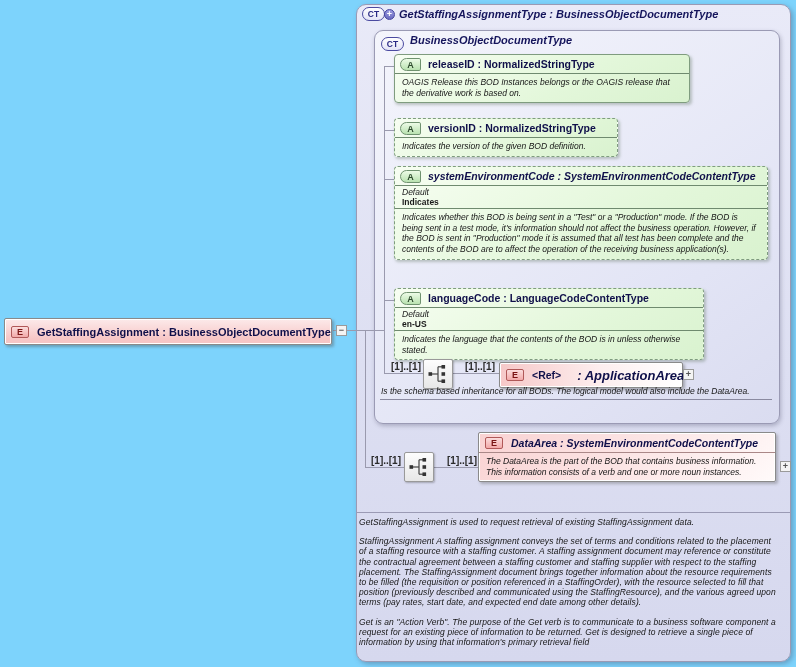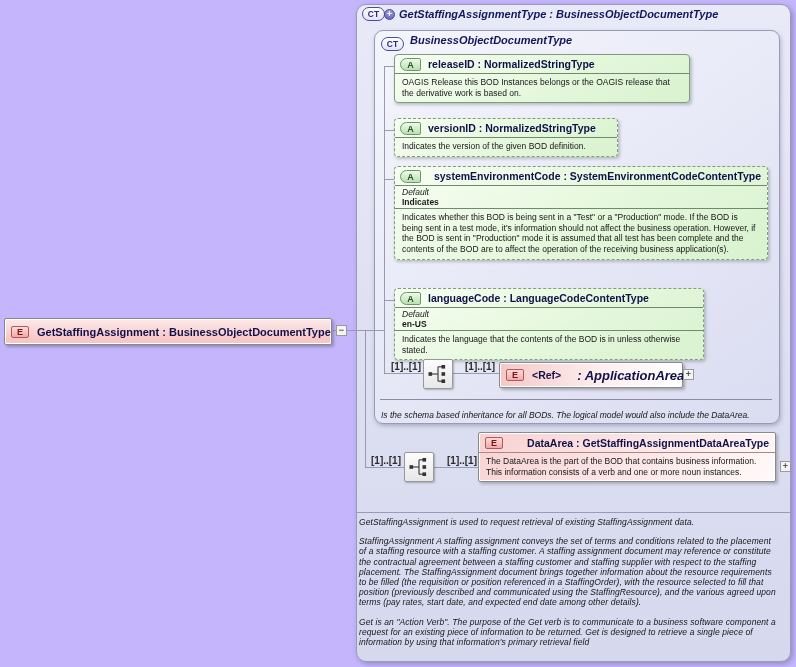--- a/index.html
+++ b/index.html
@@ -1,19 +1,19 @@
 <!DOCTYPE html>
 <html><head>
 <meta charset="utf-8">
 <style>
   * { margin:0; padding:0; box-sizing:border-box; }
   html,body { background:#ffffff; }
   .canvas {
     position:relative; width:796px; height:667px; overflow:hidden;
-    background:#c4b5fd; font-family:"Liberation Sans", sans-serif;
+    background:#7dd3fc; font-family:"Liberation Sans", sans-serif;
   }
   .abs { position:absolute; }
   
   .outer-box {
     left:356px; top:4px; width:435px; height:658px;
     background:linear-gradient(180deg,#e9eaf8 0%, #dddff2 55%, #d6d8ee 100%);
     border:1px solid #9a9ab4; border-radius:10px;
     box-shadow:2px 2px 5px rgba(60,60,90,.35);
   }
   .inner-box {
@@ -58,25 +58,25 @@
     background:linear-gradient(150deg,#f7fef2 0%, #e3f7da 60%, #d9f2cf 100%);
     border:1px solid #7f9c7f; border-radius:4px;
     box-shadow:1.5px 2px 3px rgba(90,110,90,.35);
   }
   .attr-box.dashed { border-style:dashed; }
   .attr-head {
     display:flex; gap:7px; align-items:flex-start; padding:3px 6px 2px 5px;
     border-bottom:1px solid #6f8a6f;
   }
   .attr-name { font-size:10.5px; font-weight:bold; color:#10104a; line-height:1.25; }
-  .centered { text-align:right; flex:1; }
+  .centered { text-align:left; flex:1;font-style:italic; }
   .default-row { display:flex; padding:1px 6px 1px 7px; border-bottom:1px solid #6f8a6f; font-size:8.5px; color:#1a1a1a;flex-direction:column; }
   .default-lbl { font-style:italic; width:44px; flex:0 0 auto; }
   .default-val { font-weight:bold; }
-  .doc { font-size:8.5px; color:#151515; line-height:1.25; padding:3px 7px 4px 7px; }
+  .doc { font-size:8.5px; font-style:italic; color:#151515; line-height:1.25; padding:3px 7px 4px 7px; }
   
   .elem-box {
     display:flex; align-items:center; gap:8px; padding:0 6px;
     background:linear-gradient(180deg,#fceaea 0%, #f7c6c6 80%);
     border:1px solid #8a8a8a; border-radius:2px;
     box-shadow:inset 0 0 0 1px #ffffff, 2px 2px 3px rgba(80,80,80,.4);
   }
   .elem-label { font-size:11px; font-weight:bold; color:#10104a; white-space:nowrap; }
   .ref-box {
     left:499px; top:362px; width:184px; height:26px;
@@ -193,40 +193,40 @@
   </div>
   <div class="abs card" style="left:465px; top:361px;">[1]..[1]</div>
   <div class="abs elem-box ref-box">
     <span class="e-icon">E</span>
     <span class="elem-label" style="font-size:10.5px;">&lt;Ref&gt;</span>
     <span class="elem-label" style="font-size:13px; margin-left:8px;font-style:italic;">: ApplicationArea</span>
   </div>
   <div class="abs expand-btn" style="left:683px; top:369px;">+</div>
 
   <div class="abs" style="left:380px; top:399px; width:392px; border-top:1px solid #8a8aa0;"></div>
-  <div class="abs divider-doc" style="left:381px; top:410px; width:390px;">Is the schema based inheritance for all BODs. The logical model would also include the DataArea.</div>
+  <div class="abs divider-doc" style="left:381px; top:386px; width:390px;">Is the schema based inheritance for all BODs. The logical model would also include the DataArea.</div>
 
   <div class="abs card" style="left:371px; top:455px;">[1]..[1]</div>
   <div class="abs seq-icon" style="left:404px; top:452px;">
     <svg width="24" height="24" viewBox="0 0 24 24">
       <rect x="2.5" y="10.2" width="3.6" height="3.6" fill="#333"></rect>
       <line x1="6" y1="12" x2="12" y2="12" stroke="#444" stroke-width="1.2"></line>
       <line x1="12" y1="4.8" x2="12" y2="19.2" stroke="#444" stroke-width="1.2"></line>
       <line x1="12" y1="4.8" x2="16" y2="4.8" stroke="#444" stroke-width="1.2"></line>
       <line x1="12" y1="19.2" x2="16" y2="19.2" stroke="#444" stroke-width="1.2"></line>
       <rect x="15.5" y="3" width="3.6" height="3.6" fill="#333"></rect>
       <rect x="15.5" y="10.2" width="3.6" height="3.6" fill="#333"></rect>
       <rect x="15.5" y="17.4" width="3.6" height="3.6" fill="#333"></rect>
     </svg>
   </div>
   <div class="abs card" style="left:447px; top:455px;">[1]..[1]</div>
   <div class="abs da-box">
     <div class="da-head">
       <span class="e-icon">E</span>
-      <span class="attr-name centered" style="color:#10104a;">DataArea : GetStaffingAssignmentDataAreaType</span>
+      <span class="attr-name centered" style="color:#10104a;">DataArea : SystemEnvironmentCodeContentType</span>
     </div>
     <div class="doc">The DataArea is the part of the BOD that contains business information. This information consists of a verb and one or more noun instances.</div>
   </div>
   <div class="abs expand-btn" style="left:780px; top:461px;">+</div>
 
   <div class="abs" style="left:357px; top:512px; width:433px; border-top:1px solid #9a9ab4;"></div>
   <div class="abs outer-doc" style="left:359px; top:517px; width:420px;">
     <p>GetStaffingAssignment is used to request retrieval of existing StaffingAssignment data.</p>
     <p>StaffingAssignment  A staffing assignment conveys the set of terms and conditions related to the placement of a staffing resource with a staffing customer. A staffing assignment document may reference or constitute the contractual agreement between a staffing customer and staffing supplier with respect to the staffing placement. The StaffingAssignment document brings together information about the resource requirements to be filled (the requisition or position referenced in a StaffingOrder), with the resource selected to fill that position (previously described and communicated using the StaffingResource), and the various agreed upon terms (pay rates, start date, and expected end date among other details).</p>
     <p>Get is an "Action Verb". The purpose of the Get verb is to communicate to a business software component a request for an existing piece of information to be returned. Get is designed to retrieve a single piece of information by using that information's primary retrieval field</p>

